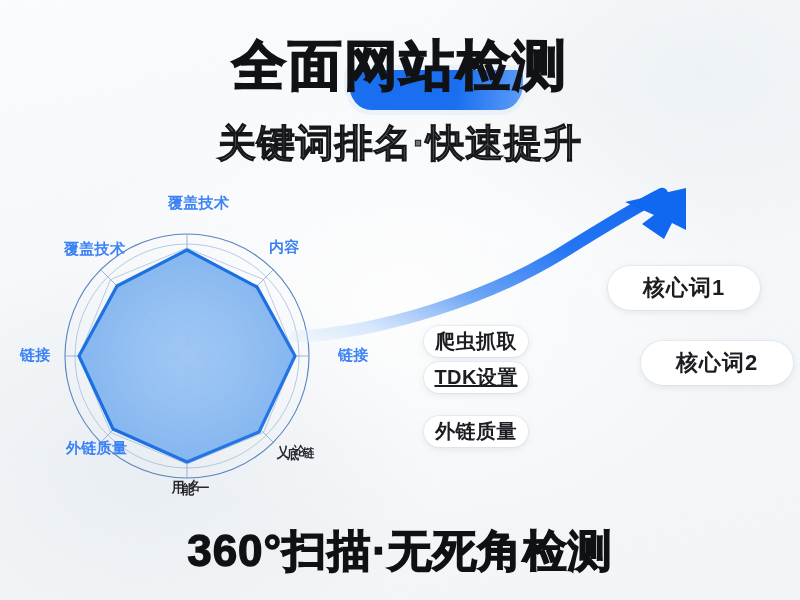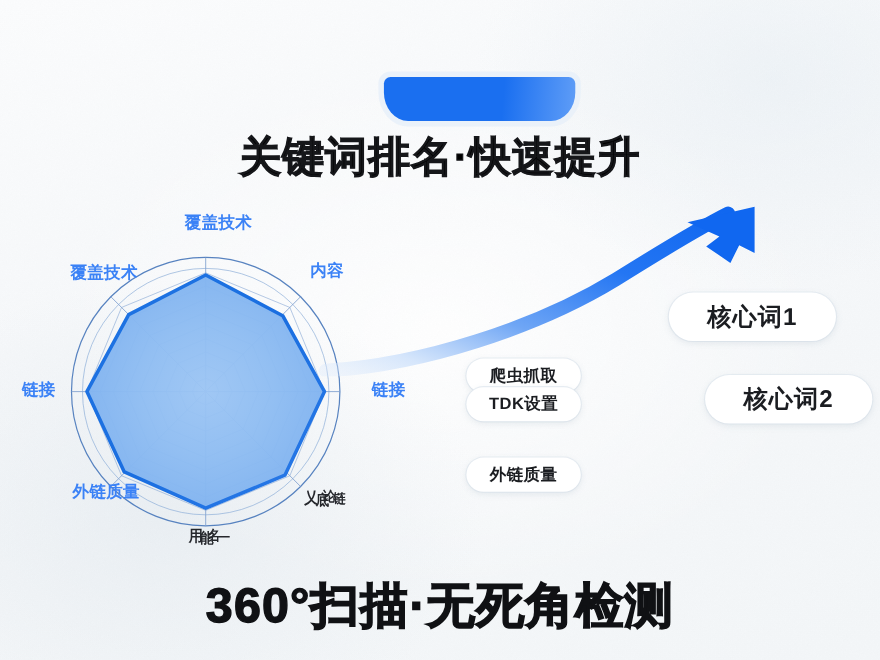--- a/index.html
+++ b/index.html
@@ -74,21 +74,21 @@
     color: #111215;
     -webkit-text-stroke: 1.6px #111215;
   }
   #subtitle-wrap { top: 118px; }
   #subtitle {
     display: inline-block;
     font-size: 38px;
     line-height: 50px;
     font-weight: 700;
     letter-spacing: 1px;
-    color: #000000;
+    color: #737373;
     -webkit-text-stroke: 1px #16171a;
   }
   #footline-wrap { top: 522px; }
   #footline {
     display: inline-block;
     font-size: 44px;
     line-height: 58px;
     font-weight: 700;
     letter-spacing: 1px;
     color: #101114;
@@ -138,32 +138,32 @@
     justify-content: center;
     background: #fff;
     border-radius: 999px;
     color: #1b1d21;
     font-weight: 700;
     box-shadow: 0 2px 7px rgba(120,140,160,0.16), 0 0 0 1px rgba(230,236,242,0.8);
   }
   .pill-sm {
     width: 104px;
     height: 31px;
-    font-size: 15px;
+    font-size: 20px;
     letter-spacing: 0.4px;
   }
   .pill-lg {
     width: 152px;
     height: 44px;
     font-size: 22px;
     letter-spacing: 1px;
     justify-content: center;
   }
   #pill-crawl { left: 424px; top: 326px; }
-  #pill-tdk   { left: 424px; top: 352px; }
+  #pill-tdk   { left: 424px; top: 362px; text-decoration: underline; }
   #pill-link  { left: 424px; top: 416px; }
   #pill-kw1   { left: 608px; top: 266px; }
   #pill-kw2   { left: 641px; top: 341px; }
 </style>
 </head>
 <body>
 
 <div id="poster"></div>
 
 <svg id="grain" width="800" height="600">
@@ -174,20 +174,21 @@
       <feComponentTransfer>
           <feFuncA type="linear" slope="0.055"></feFuncA>
         </feComponentTransfer>
     </filter>
   </defs>
   <rect width="800" height="600" filter="url(#grainf)"></rect>
 </svg>
 
 <div class="hdr" id="title-wrap">
   <div id="title-hl"></div>
+  <div id="main-title">全面网站检测</div>
 </div>
 
 <div class="hdr" id="subtitle-wrap">
   <div id="subtitle">关键词排名·快速提升</div>
 </div>
 
 <div id="radar-block">
   <svg id="radar-svg" width="380" height="320" viewBox="0 0 380 320">
     <defs>
       <radialGradient id="radarFill" cx="50%" cy="50%" r="50%">
@@ -225,21 +226,21 @@
       <polygon points="165,88 216,109 237,160 216,211 165,232 114,211 93,160 114,109"></polygon>
       <polygon points="165,76 224.5,100.5 249,160 224.5,219.5 165,244 105.5,219.5 81,160 105.5,100.5"></polygon>
       <polygon points="165,64 233,92 261,160 233,228 165,256 97,228 69,160 97,92"></polygon>
       <polygon points="165,52 241.5,83.5 273,160 241.5,236.5 165,268 88.5,236.5 57,160 88.5,83.5"></polygon>
     </g>
 
     <polygon points="165,54 235,91 273,160 237,236 165,266 91,233 57,160 95,90" fill="url(#radarFill)" stroke="url(#radarEdge)" stroke-width="3.2" stroke-linejoin="round"></polygon>
   </svg>
 
   <div class="radar-label" style="left:146px; top:-2px;">覆盖技术</div>
-  <div class="radar-label" style="left:260px; top:42px;">内容</div>
+  <div class="radar-label" style="left:247px; top:42px;">内容</div>
   <div class="radar-label" style="left:316px; top:150px;">链接</div>
   <div class="radar-label garbled" style="left:253px; top:247px;">
     <span>乂</span><span>底</span><span>论</span><span>链</span>
   </div>
   <div class="radar-label garbled" style="left:148px; top:282px;">
     <span>用</span><span>能</span><span>名</span><span>一</span>
   </div>
   <div class="radar-label" style="left:44px; top:243px;">外链质量</div>
   <div class="radar-label" style="left:-2px; top:150px;">链接</div>
   <div class="radar-label" style="left:42px; top:44px;">覆盖技术</div>

